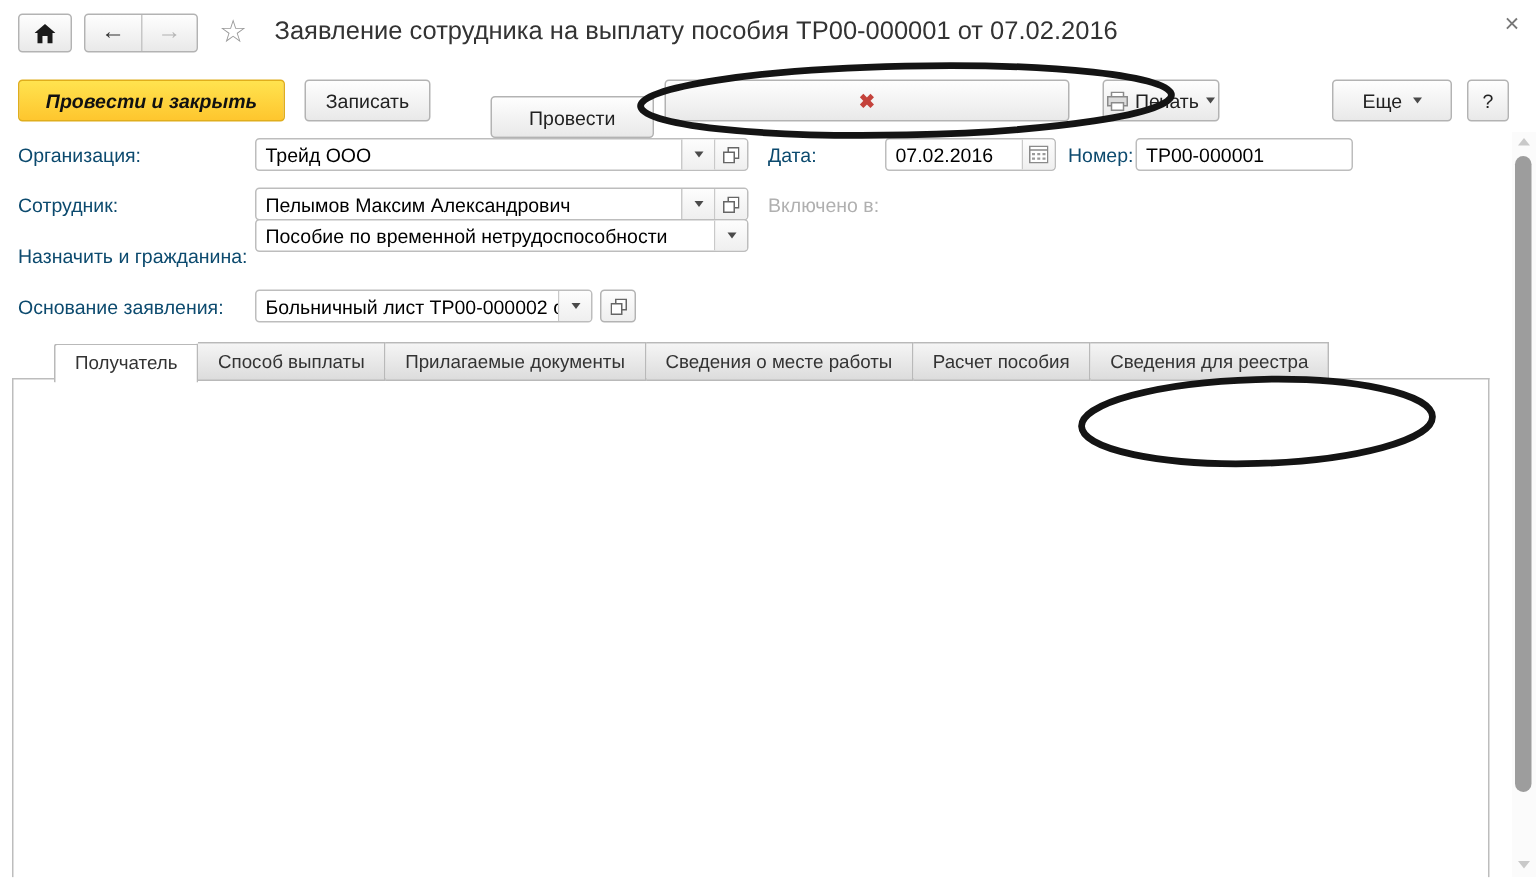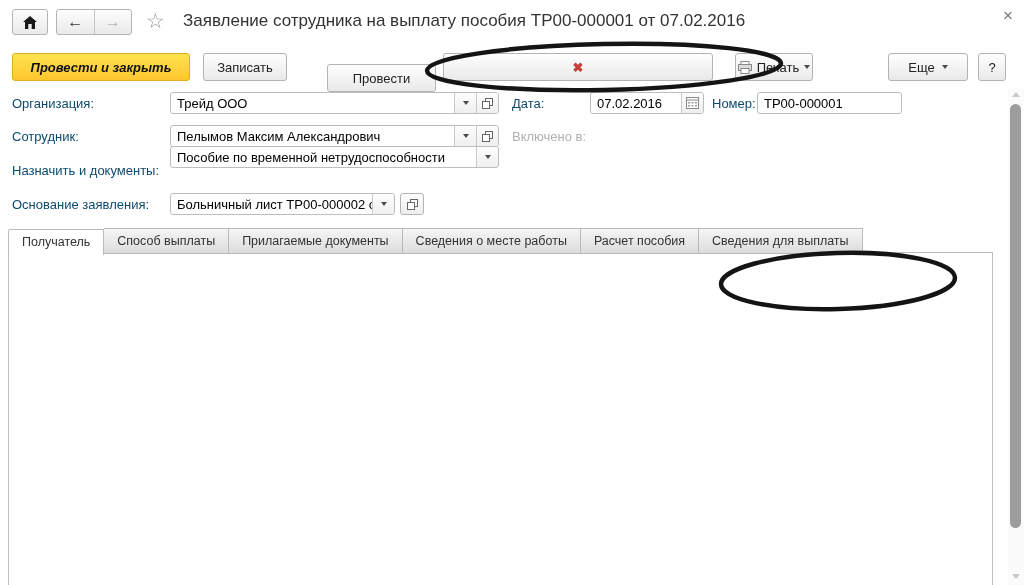--- a/index.html
+++ b/index.html
@@ -34,21 +34,21 @@
               border-top:4px solid #4a4a4a; }
   .sq-btn { position:absolute; width:24px; height:22px; box-sizing:border-box; display:flex; align-items:center;
             justify-content:center; background:linear-gradient(#fdfdfd,#eeeeee); border:1px solid #b3b3b3; border-radius:3px; }
   .muted { color:#999; }
   .qlink { position:absolute; color:#3c78ad; font-size:13px; border-bottom:1px dotted #3c78ad; line-height:14px; }
 
   
   .tabs { position:absolute; left:8px; top:228px; display:flex; align-items:flex-end; z-index:2; }
   .tab { height:24px; line-height:24px; padding:0 13px; font-size:12.5px; color:#333;
          background:linear-gradient(#f5f5f5,#dcdcdc); border:1px solid #b9b9b9; border-left:none; white-space:nowrap; }
-  .tab:first-child { border-left:1px solid #b9b9b9; border-top-left-radius:2px; }
+  .tab:first-child { border-left:1px solid #b9b9b9; border-top-left-radius:2px;margin-left:28px; }
   .tab.active { background:#fff; height:25px; line-height:25px; margin-bottom:-1px; border-bottom:none; z-index:3; }
   .panel { position:absolute; left:8px; top:252px; width:985px; height:333px; box-sizing:border-box;
            border:1px solid #bdbdbd; border-bottom:none; background:#fff; z-index:1; }
   .section-green { position:absolute; color:#23a06a; font-size:13px; white-space:nowrap; }
 
   
   .focus-field { border:2px solid #f0a929; border-radius:2px; height:27px; }
   .focus-field .val { font-weight:bold; }
   .caret { display:inline-block; width:1px; height:14px; background:#000; vertical-align:middle; }
 
@@ -158,21 +158,21 @@
       </span>
     <span class="cbtn">
         <svg width="11" height="11" viewBox="0 0 11 11">
           <rect x="3.5" y="0.5" width="7" height="7" fill="#fff" stroke="#666"></rect>
           <rect x="0.5" y="3.5" width="7" height="7" fill="#fff" stroke="#666"></rect>
         </svg>
       </span>
   </div>
   <span class="lbl lbl-gray" style="left:512px;top:129px">Включено в:</span>
 
-  <span class="lbl" style="left:12px;top:163px">Назначить и документы:</span>
+  <span class="lbl" style="left:12px;top:163px">Назначить и гражданина:</span>
   <div class="field" style="left:170px;top:146px;width:329px;padding:0">
     <span class="val">Пособие по временной нетрудоспособности</span>
     <span class="cbtn">
         <i class="dd-arrow"></i>
       </span>
   </div>
 
   <span class="lbl" style="left:12px;top:197px">Основание заявления:</span>
   <div class="field" style="left:170px;top:193px;width:225px;padding:0">
     <span class="val">Больничный лист ТР00-000002 от</span>
@@ -186,21 +186,21 @@
         <rect x="0.5" y="3.5" width="7" height="7" fill="#fff" stroke="#666"></rect>
       </svg>
   </div>
 
   <div class="tabs">
     <div class="tab active">Получатель</div>
     <div class="tab">Способ выплаты</div>
     <div class="tab">Прилагаемые документы</div>
     <div class="tab">Сведения о месте работы</div>
     <div class="tab">Расчет пособия</div>
-    <div class="tab">Сведения для выплаты</div>
+    <div class="tab">Сведения для реестра</div>
   </div>
   <div class="panel"></div>
 
   <span class="lbl" style="left:18px;top:266px">Фамилия:</span>
   <div class="field" style="left:78px;top:262px;width:206px">
     <span class="val">Пелымов</span>
   </div>
   <span class="lbl" style="left:300px;top:266px">Имя:</span>
   <div class="field" style="left:331px;top:262px;width:146px">
     <span class="val">Максим</span>

